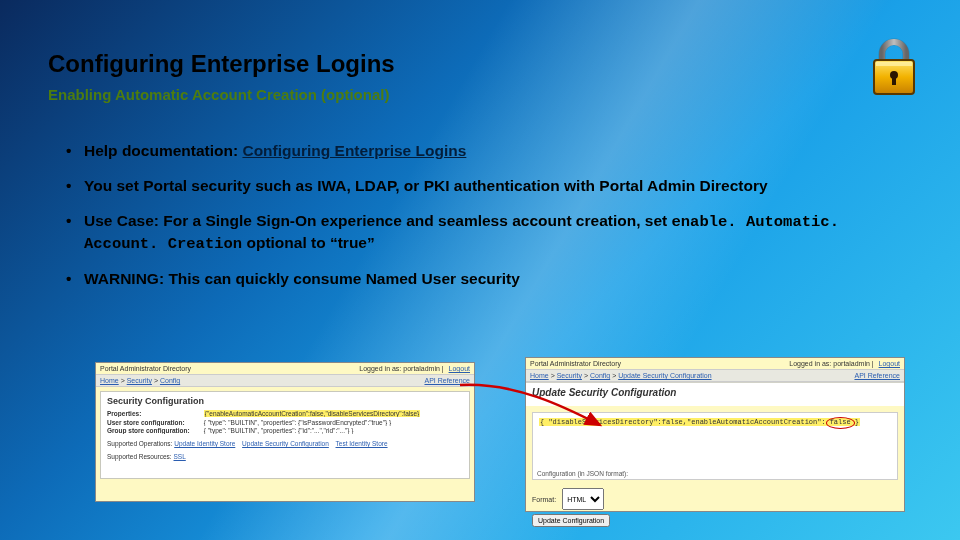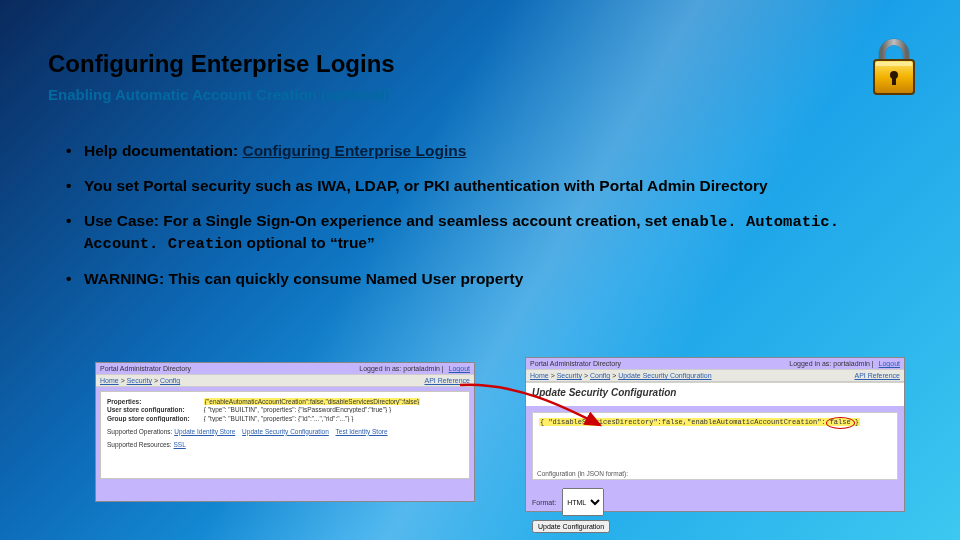--- a/index.html
+++ b/index.html
@@ -12,32 +12,32 @@
   
   body::before {
     content:"";
     position:absolute; inset:0;
     background:
       linear-gradient(120deg, rgba(255,255,255,0) 40%, rgba(255,255,255,0.25) 55%, rgba(255,255,255,0) 70%);
     pointer-events:none;
   }
   .slide { position: relative; width: 100%; height: 100%; padding: 50px 48px 12px 48px; }
   .title { font-size: 24px; font-weight: bold; color: #000; }
-  .subtitle { font-size: 15px; font-weight: bold; color: #0369a1; margin-top: 8px; }
+  .subtitle { font-size: 15px; font-weight: bold; color: #4d7c0f; margin-top: 8px; }
   .lock {
     position: absolute; top: 38px; right: 42px; width: 48px; height: 60px;
   }
   .bullets { margin-top: 38px; padding: 0 10px 0 18px; }
   .bullets li { list-style: none; position: relative; padding-left: 18px; font-size: 15.5px; font-weight: bold; line-height: 1.35; margin-bottom: 14px; color:#000; }
   .bullets li::before { content: "•"; position: absolute; left: 0; top: 0; color: #000; }
   .bullets li .link { text-decoration: underline; color: #031d3a; font-weight: bold; }
   .bullets li code { font-family: "Courier New", monospace; font-weight: bold; }
 
   .shots { position: absolute; left: 95px; right: 55px; bottom: 28px; display: flex; gap: 0; }
-  .shot { background: #c4b5fd; border: 1px solid #888; font-size: 7px; color: #333; flex: 1; position: relative; }
+  .shot { background: #fef9c3; border: 1px solid #888; font-size: 7px; color: #333; flex: 1; position: relative; }
   .shot.left { height: 140px; margin-right: 50px; }
   .shot.right { height: 155px; margin-top: -5px; }
 
   .shot-header { display:flex; justify-content:space-between; align-items:center; padding:2px 4px; font-size:7px; border-bottom:1px solid #ccc; }
   .shot-header .links a { color:#2a5db0; text-decoration:underline; margin-left:3px; }
   .crumbs { background:#e8e8e0; padding:2px 4px; font-size:7px; border-bottom:1px solid #ccc; display:flex; justify-content:space-between;}
   .crumbs a { color:#2a5db0; text-decoration:underline; }
   .inner { background:#fff; margin:0; padding:4px 6px; min-height:60px; border-top:1px solid #d2d2c8;}
   .inner h4 { font-size:9px; font-weight:bold; margin-bottom:4px; font-style: normal;}
   .shot.right .inner h4 { font-style: italic; font-size:10px; }
@@ -45,21 +45,21 @@
   .prop-row b { display:inline-block; width:95px; }
   .support { margin-top:6px; font-size:6.5px;}
   .support a { color:#2a5db0; text-decoration:underline; margin-right:5px;}
   .json-box { background:#fff; border:1px solid #ccc; margin:6px; padding:4px 6px; font-family:"Courier New",monospace; font-size:7px; height:68px; position:relative;}
   .hl { background: #ffef66; padding:0 1px; }
   .circle-false { border:1.5px solid #cc0000; border-radius:50%; padding:0 3px 1px 3px; display:inline-block; line-height:9px;text-align:right;}
   .arrow {
     position:absolute; left:360px; top:15px; width:150px; height:60px; pointer-events:none; z-index:5;
   }
   .fmt-row { font-size:7px; padding:2px 6px; display:flex; align-items:center; gap:6px;}
-  .fmt-row select { font-size:7px; height:28px;}
+  .fmt-row select { font-size:7px; height:22px;}
   .btn-row { padding:2px 6px;}
   .btn-row button { font-size:7px; padding:1px 4px;}
   .shot.left .inner { min-height: 88px; border:1px solid #c8c8bc; margin:4px;}
 </style>
 </head>
 <body>
 
 <div class="slide">
 
   <svg class="lock" viewBox="0 0 48 60">
@@ -87,21 +87,21 @@
   <h2 class="subtitle">Enabling Automatic Account Creation (optional)</h2>
 
   <ul class="bullets">
     <li>
       <span>Help documentation:  </span><a href="#" class="link">Configuring Enterprise Logins</a>
     </li>
     <li>You set Portal security such as IWA, LDAP, or PKI authentication with Portal Admin Directory</li>
     <li>
       <span>Use Case: For a Single Sign-On experience and seamless account creation, set </span><code>enable. Automatic. Account. Creation</code><span> optional to “true”</span>
     </li>
-    <li>WARNING: This can quickly consume Named User property</li>
+    <li>WARNING: This can quickly consume Named User security</li>
   </ul>
 
   <div class="shots">
 
     <div class="shot left">
       <div class="shot-header">
         <span>Portal Administrator Directory</span>
         <span class="links">
           <span>Logged in as:</span>
           <span>portaladmin</span> |
@@ -110,20 +110,21 @@
       </div>
       <div class="crumbs">
         <span>
           <a href="#">Home</a> &gt;
           <a href="#">Security</a> &gt;
           <a href="#">Config</a>
         </span>
         <a href="#">API Reference</a>
       </div>
       <div class="inner">
+        <h4>Security Configuration</h4>
         <div class="prop-row"><b>Properties:</b> <span class="hl">{"enableAutomaticAccountCreation":false,"disableServicesDirectory":false}</span></div>
         <div class="prop-row"><b>User store configuration:</b> <span>{ "type": "BUILTIN", "properties": {"isPasswordEncrypted":"true"} }</span></div>
         <div class="prop-row"><b>Group store configuration:</b> <span>{ "type": "BUILTIN", "properties": {"id":"...","rid":"..."} }</span></div>
         <div class="support">
           <span>Supported Operations:</span>
           <a href="#">Update Identity Store</a>
           <a href="#">Update Security Configuration</a>
           <a href="#">Test Identity Store</a>
         </div>
         <div class="support">

